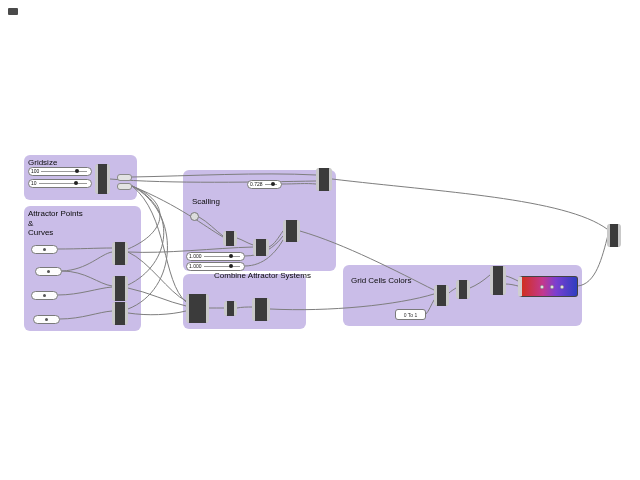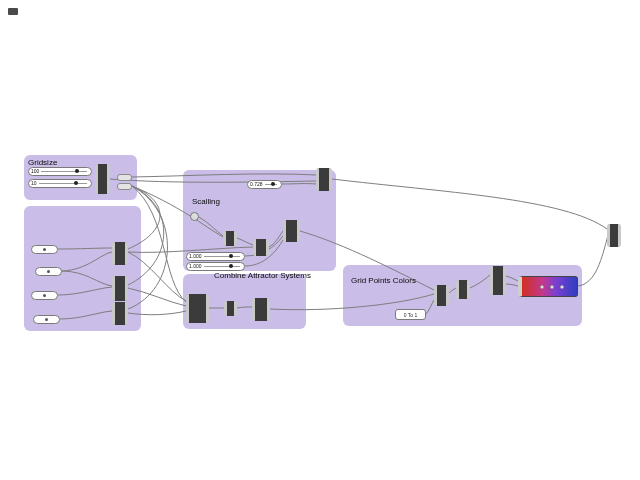--- a/index.html
+++ b/index.html
@@ -74,23 +74,26 @@
       <path d="M470,288 C 477,285 483,281 490,275"></path>
       <path d="M506,276 C 510,277 514,279 518,281"></path>
       <path d="M506,284 C 510,284 514,285 518,286"></path>
       <path d="M578,286 C 596,284 602,258 608,235"></path>
     </g>
   </svg>
 
   <div class="logo" style="left:8px;top:8px;width:10px;height:7px;"></div>
 
   <div class="group-label" style="left:28px;top:158px;">Gridsize</div>
+  <div class="group-label" style="left:28px;top:209px;">Attractor Points
+&amp;
+Curves</div>
   <div class="group-label" style="left:192px;top:181px;margin-top:16px;">Scalling</div>
   <div class="group-label" style="left:214px;top:271px;">Combine Attractor Systems</div>
-  <div class="group-label" style="left:351px;top:276px;">Grid Points Colors</div>
+  <div class="group-label" style="left:351px;top:276px;">Grid Cells Colors</div>
 
   <div class="slider" style="left:28px;top:167px;width:64px;height:9px;">
     <span class="s-val">100</span>
     <span class="s-track">
         <span class="s-grip"></span>
       </span>
   </div>
   <div class="slider" style="left:28px;top:179px;width:64px;height:9px;">
     <span class="s-val">10</span>
     <span class="s-track">

